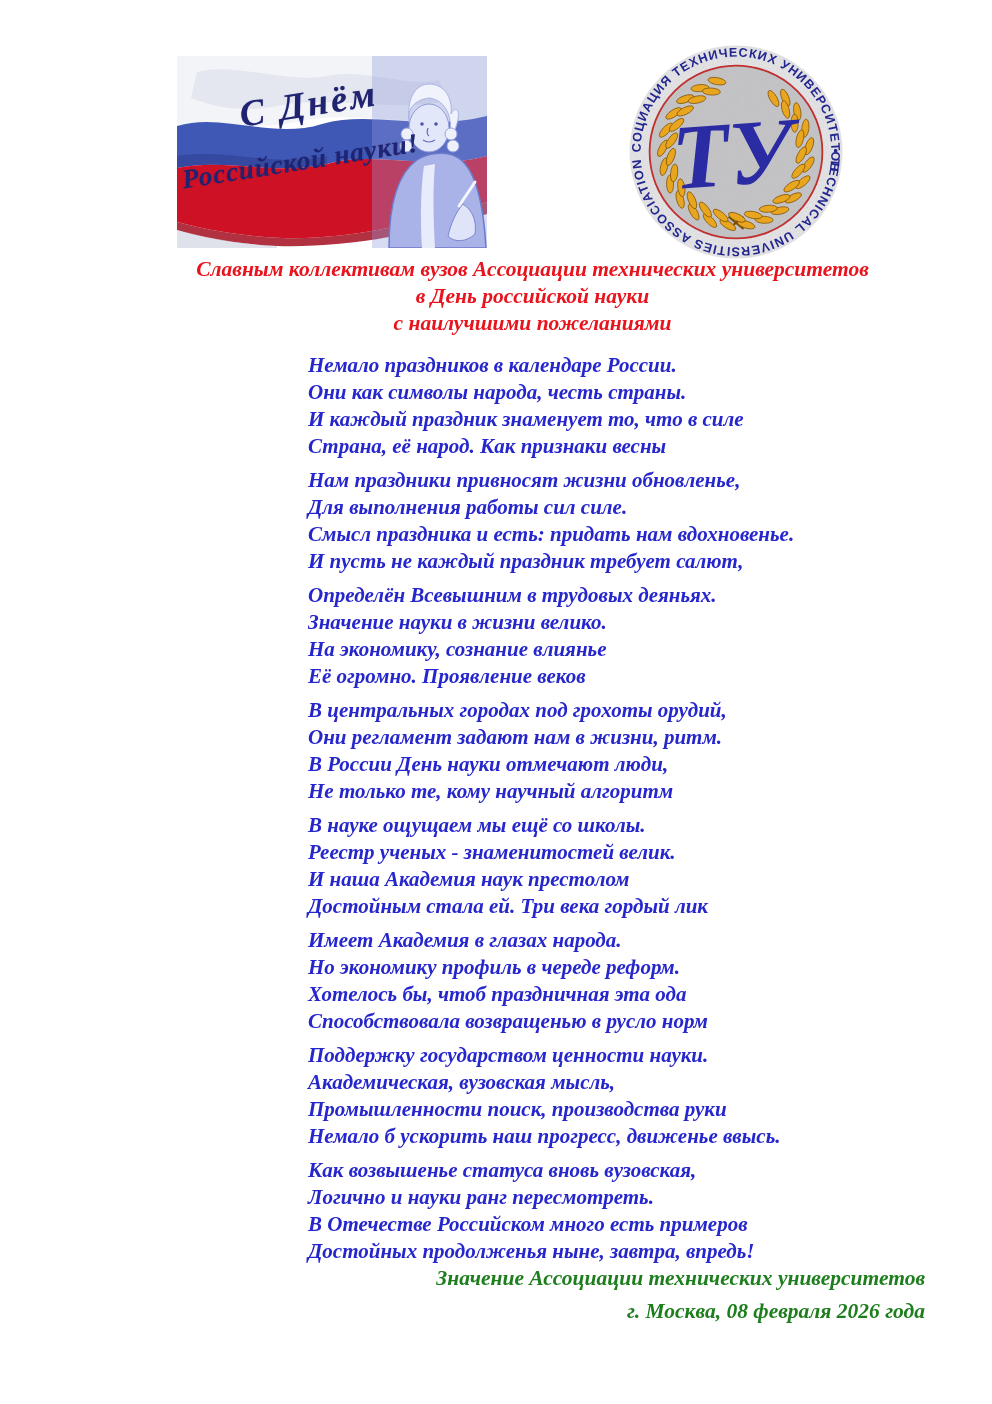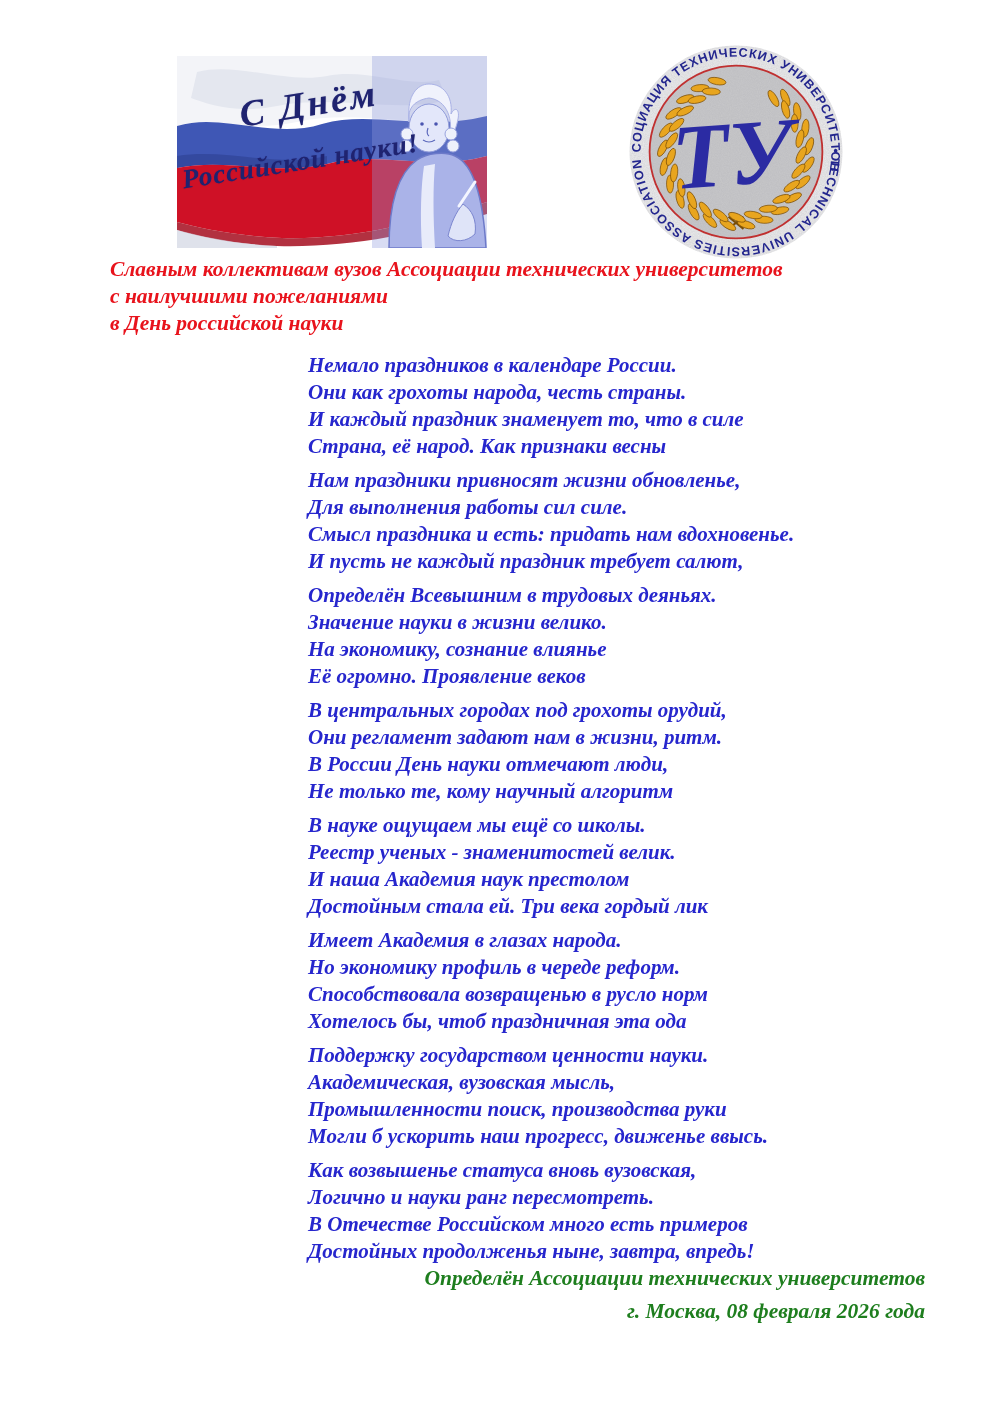--- a/index.html
+++ b/index.html
@@ -16,21 +16,21 @@
 
   
   .logo{position:absolute;left:628px;top:44px;width:216px;height:216px;}
   .ringtext{font-family:"Liberation Sans",sans-serif;font-weight:bold;font-size:12.5px;
             letter-spacing:1px;fill:#23268e;}
   .monogram{font-family:"Liberation Serif",serif;font-style:italic;font-weight:bold;
             font-size:92px;fill:#2b2ba3;}
   .leaf{fill:#e8a51e;stroke:#7a4d05;stroke-width:0.7;}
 
   
-  .greeting{position:absolute;left:110px;top:256px;width:845px;
+  .greeting{position:absolute;left:110px;top:256px;width:845px;text-align:center;
             color:#e8131c;font-weight:bold;font-style:italic;font-size:21.5px;line-height:27px;}
 
   
   .poem{position:absolute;left:308px;top:352px;color:#2626cd;font-weight:bold;
         font-style:italic;font-size:21px;line-height:27px;}
   .stanza{margin:0 0 7px 0;}
 
   
   .signature{position:absolute;left:0;right:67px;top:1262px;text-align:right;
              color:#1e7e1e;font-weight:bold;font-style:italic;font-size:21.5px;line-height:33px;}
@@ -142,28 +142,28 @@
       </text>
       <text class="ringtext" text-anchor="middle">
         <textPath href="#ringpath" startOffset="75%">• TECHNICAL UNIVERSITIES ASSOCIATION •</textPath>
       </text>
       <text class="monogram" x="104" y="140" text-anchor="middle" transform="rotate(-4 107 107)">ТУ</text>
     </svg>
   </div>
 
   <div class="greeting">
     <div>Славным коллективам вузов Ассоциации технических университетов</div>
+    <div>в День российской науки</div>
     <div>с наилучшими пожеланиями</div>
-    <div>в День российской науки</div>
   </div>
 
   <div class="poem">
     <div class="stanza">
       <div>Немало праздников в календаре России.</div>
-      <div>Они как грохоты народа, честь страны.</div>
+      <div>Они как символы народа, честь страны.</div>
       <div>И каждый праздник знаменует то, что в силе</div>
       <div>Страна, её народ. Как признаки весны</div>
     </div>
     <div class="stanza">
       <div>Нам праздники привносят жизни обновленье,</div>
       <div>Для выполнения работы сил силе.</div>
       <div>Смысл праздника и есть: придать нам вдохновенье.</div>
       <div>И пусть не каждый праздник требует салют,</div>
     </div>
     <div class="stanza">
@@ -180,35 +180,35 @@
     </div>
     <div class="stanza">
       <div>В науке ощущаем мы ещё со школы.</div>
       <div>Реестр ученых - знаменитостей велик.</div>
       <div>И наша Академия наук престолом</div>
       <div>Достойным стала ей. Три века гордый лик</div>
     </div>
     <div class="stanza">
       <div>Имеет Академия в глазах народа.</div>
       <div>Но экономику профиль в череде реформ.</div>
+      <div>Хотелось бы, чтоб праздничная эта ода</div>
       <div>Способствовала возвращенью в русло норм</div>
-      <div>Хотелось бы, чтоб праздничная эта ода</div>
     </div>
     <div class="stanza">
       <div>Поддержку государством ценности науки.</div>
       <div>Академическая, вузовская мысль,</div>
       <div>Промышленности поиск, производства руки</div>
-      <div>Могли б ускорить наш прогресс, движенье ввысь.</div>
+      <div>Немало б ускорить наш прогресс, движенье ввысь.</div>
     </div>
     <div class="stanza">
       <div>Как возвышенье статуса вновь вузовская,</div>
       <div>Логично и науки ранг пересмотреть.</div>
       <div>В Отечестве Российском много есть примеров</div>
       <div>Достойных продолженья ныне, завтра, впредь!</div>
     </div>
   </div>
 
   <div class="signature">
-    <div>Определён Ассоциации технических университетов</div>
+    <div>Значение Ассоциации технических университетов</div>
     <div>г. Москва, 08 февраля 2026 года</div>
   </div>
 
 </div>
 
 </body></html>

